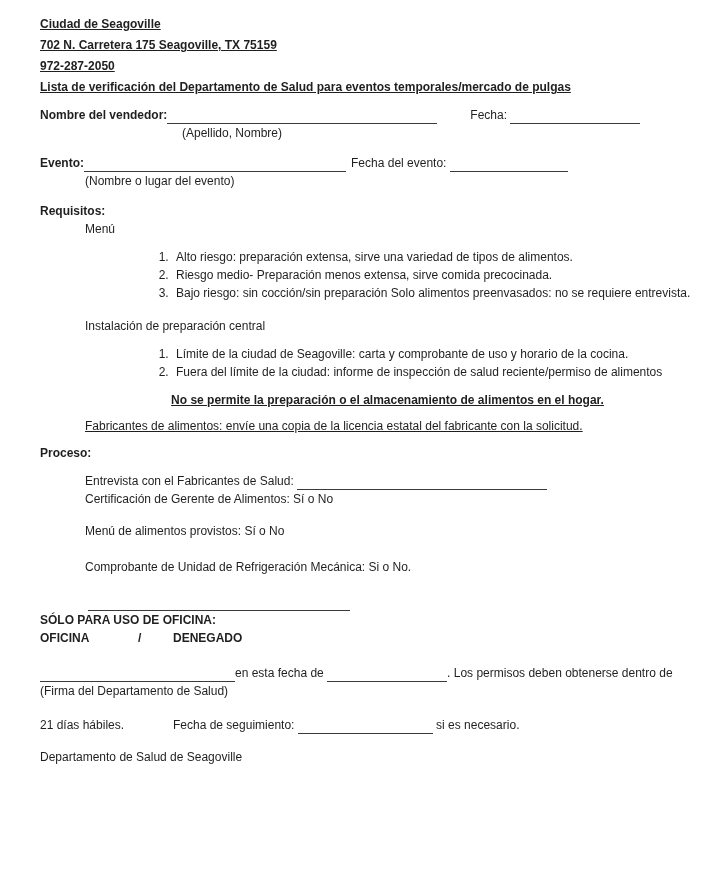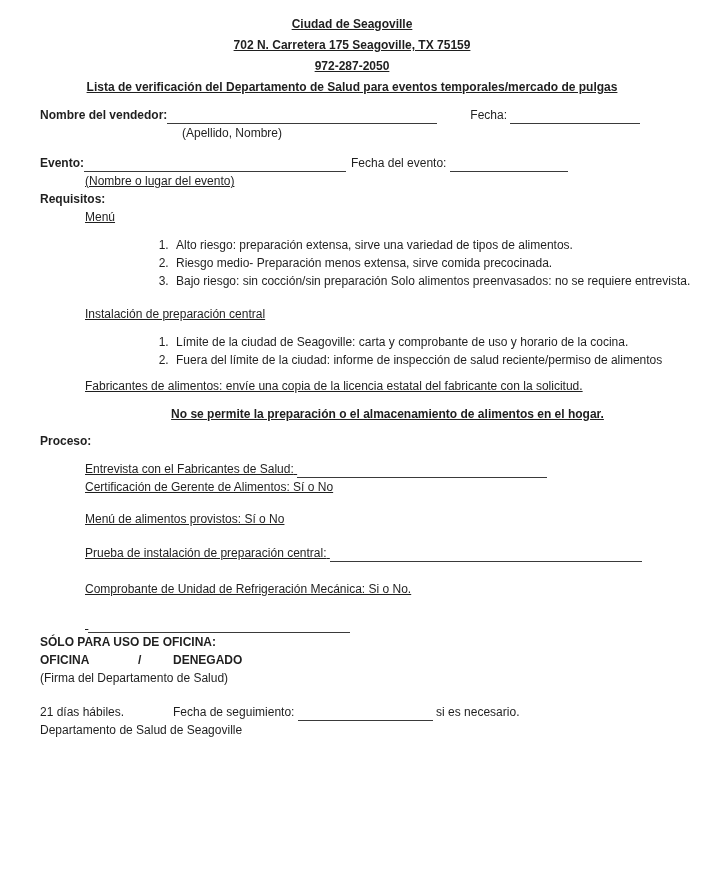--- a/index.html
+++ b/index.html
@@ -7,30 +7,30 @@
     width: 704px; height: 869px;
     font-family: "Liberation Sans", sans-serif;
     font-size: 12px; line-height: 18px;
     color: #1f1f1f;
     overflow: hidden;
   }
   .page { padding: 14px 14px 0 40px; box-sizing: border-box; width: 704px; height: 869px; }
   .b { font-weight: 700; }
   .u { text-decoration: underline; }
   .center { text-align: center; }
-  .doc-header { text-align: center; line-height: 21px; margin-right: 26px; }
+  .doc-header { line-height: 21px; margin-right: 26px; }
   .doc-header div { font-weight: 700; text-decoration: underline; }
   .row { white-space: nowrap; }
   .blank {
     display: inline-block;
     border-bottom: 1px solid #3a3a3a;
     height: 13px;
     vertical-align: bottom;
   }
-  .indent1 { margin-left: 45px; text-decoration: underline; }
+  .indent1 { margin-left: 45px; }
   ol.nlist {
     margin: 10px 0 0 0;
     padding: 0 0 0 132px;
     width: 520px;
   }
   ol.nlist li { margin: 0; padding-left: 4px; }
 </style>
 </head>
 <body>
 
@@ -46,65 +46,65 @@
   <div class="row" style="margin-top:8px">
     <span class="b">Nombre del vendedor:</span><span class="blank" style="width:270px"></span><span style="display:inline-block;width:33px"></span><span>Fecha:</span>&nbsp;<span class="blank" style="width:130px"></span>
   </div>
   <div style="margin-left:142px">(Apellido, Nombre)</div>
 
   <div class="row" style="margin-top:12px">
     <span class="b">Evento:</span><span class="blank" style="width:262px"></span><span style="margin-left:5px">Fecha del evento:</span>&nbsp;<span class="blank" style="width:118px"></span>
   </div>
   <div class="indent1">(Nombre o lugar del evento)</div>
 
-  <div class="b" style="margin-top:0">Requisitos:</div>
+  <div class="b" style="margin-top:12px">Requisitos:</div>
   <div class="indent1">Menú</div>
 
   <ol class="nlist">
     <li>Alto riesgo: preparación extensa, sirve una variedad de tipos de alimentos.</li>
     <li>Riesgo medio- Preparación menos extensa, sirve comida precocinada.</li>
     <li>Bajo riesgo: sin cocción/sin preparación Solo alimentos preenvasados: no se requiere entrevista.</li>
   </ol>
 
   <div class="indent1" style="margin-top:15px">Instalación de preparación central</div>
 
   <ol class="nlist">
     <li>Límite de la ciudad de Seagoville: carta y comprobante de uso y horario de la cocina.</li>
     <li>Fuera del límite de la ciudad: informe de inspección de salud reciente/permiso de alimentos</li>
   </ol>
 
+  <div class="indent1 center b u" style="margin-top:10px">No se permite la preparación o el almacenamiento de alimentos en el hogar.</div>
+
   <div class="indent1 u" style="margin-top:8px">Fabricantes de alimentos: envíe una copia de la licencia estatal del fabricante con la solicitud.</div>
-
-  <div class="indent1 center b u" style="margin-top:10px">No se permite la preparación o el almacenamiento de alimentos en el hogar.</div>
 
   <div class="b" style="margin-top:9px">Proceso:</div>
 
   <div class="indent1 row" style="margin-top:10px">
     <span>Entrevista con el Fabricantes de Salud:</span>&nbsp;<span class="blank" style="width:250px"></span>
   </div>
   <div class="indent1">Certificación de Gerente de Alimentos: Sí o No</div>
 
   <div class="indent1" style="margin-top:14px">Menú de alimentos provistos: Sí o No</div>
 
-  <div class="indent1 row" style="margin-top:16px">
-    <span>Prueba de instalación de preparación central:</span>&nbsp;<span class="blank" style="width:312px"></span>
-  </div>
 
   <div class="indent1" style="margin-top:18px">Comprobante de Unidad de Refrigeración Mecánica: Si o No.</div>
 
   <div class="indent1 row" style="margin-top:17px">
     &nbsp;<span class="blank" style="width:262px"></span>
   </div>
 
   <div class="b" style="">SÓLO PARA USO DE OFICINA:</div>
   <div class="b row">
     <span style="display:inline-block;width:98px">OFICINA</span><span style="display:inline-block;width:35px">/</span><span>DENEGADO</span>
   </div>
 
+  <div class="row" style="margin-top:17px">
+    <span class="blank" style="width:195px"></span><span>en esta fecha de</span>&nbsp;<span class="blank" style="width:120px"></span><span>. Los permisos deben obtenerse dentro de</span>
+  </div>
   <div>(Firma del Departamento de Salud)</div>
 
   <div class="row" style="margin-top:16px">
     <span style="display:inline-block;width:133px">21 días hábiles.</span><span>Fecha de seguimiento:</span>&nbsp;<span class="blank" style="width:135px"></span>&nbsp;<span>si es necesario.</span>
   </div>
 
-  <div style="margin-top:0">Departamento de Salud de Seagoville</div>
+  <div style="margin-top:14px">Departamento de Salud de Seagoville</div>
 
 </div>
 
 </body></html>

